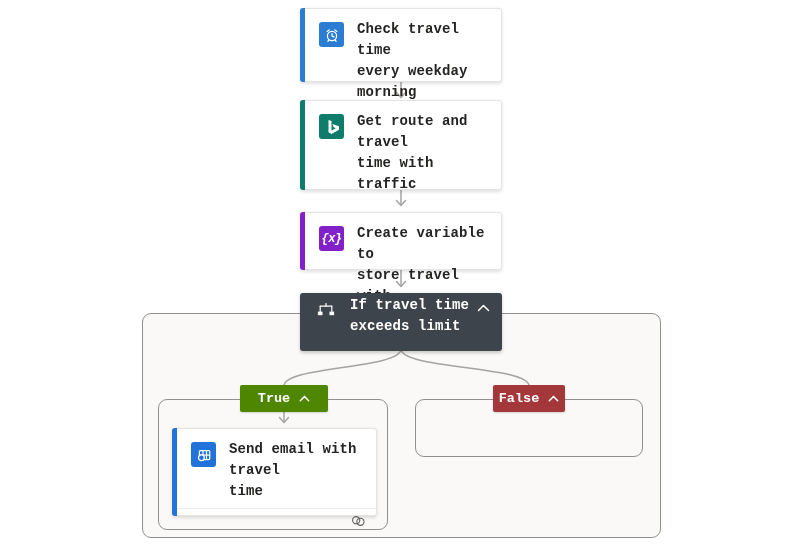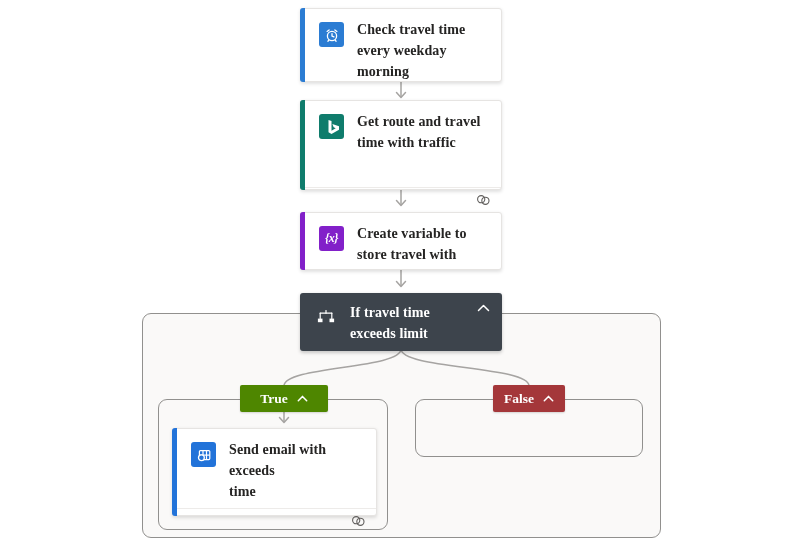--- a/index.html
+++ b/index.html
@@ -1,18 +1,18 @@
 <!DOCTYPE html>
 <html><head>
 <meta charset="utf-8">
 <style>
   html,body{margin:0;padding:0;background:#ffffff;}
   .stage{
     position:relative;width:724px;height:550px;overflow:hidden;
-    font-family:Liberation Serif, serif;
+    font-family:Liberation Mono, monospace;
     -webkit-font-smoothing:antialiased;
   }
   
   .container{position:absolute;border:1.5px solid #91908e;border-radius:9px;box-sizing:border-box;}
   .outer-scope{left:142px;top:313px;width:519px;height:225px;background:#faf9f8;}
   .true-scope{left:158px;top:399px;width:230px;height:131px;background:transparent;}
   .false-scope{left:415px;top:399px;width:228px;height:58px;background:transparent;}
 
   svg.connectors{position:absolute;left:0;top:0;z-index:2;pointer-events:none;}
 
@@ -32,21 +32,21 @@
   #card-recurrence{left:300px;top:8px;width:202px;height:74px;}
   #card-getroute{left:300px;top:100px;width:202px;height:90px;gap:28px;}
   #card-variable{left:300px;top:212px;width:202px;height:58px;}
   #card-sendemail{left:172px;top:428px;width:205px;height:88px;}
 
   
   #card-condition{
     position:absolute;z-index:3;left:300px;top:293px;width:202px;height:58px;
     background:#3d444c;border-radius:3px;box-sizing:border-box;
     box-shadow:0 1.2px 3.6px rgba(0,0,0,.2);
-    display:flex;align-items:flex-start;gap:14px;padding:9px 12px 0 16px;cursor:pointer;
+    display:flex;align-items:flex-start;gap:14px;padding:2px 12px 0 16px;cursor:pointer;
   }
   #card-condition .card-title{color:#ffffff;}
   #card-condition .cond-icon{margin-top:7px;flex:none;}
   .chevron-btn{position:absolute;right:10px;top:9px;background:none;border:none;padding:2px;cursor:pointer;line-height:0;}
 
   .vx{color:#fff;font-size:12px;font-weight:bold;font-style:italic;letter-spacing:-.5px;}
 
   
   .badge{
     position:absolute;z-index:3;height:27px;border-radius:2px;
@@ -169,21 +169,21 @@
     <div class="card-body">
       <span class="op-icon" style="background:#2273d9">
         <svg width="16" height="16" viewBox="0 0 16 16" fill="none" stroke="#fff" stroke-width="1.2">
           <rect x="3.4" y="3.6" width="10.4" height="9" rx="1"></rect>
           <path d="M7 3.6 V12.6"></path>
           <path d="M10.5 3.6 V12.6"></path>
           <path d="M3.4 8.1 H13.8"></path>
           <circle cx="5.4" cy="10.7" r="2.9" fill="#2273d9" stroke-width="1.3"></circle>
         </svg>
       </span>
-      <span class="card-title">Send email with exceeds
+      <span class="card-title">Send email with travel
 time</span>
     </div>
     <div class="card-footer">
       <svg width="15" height="12" viewBox="0 0 15 12" fill="none" stroke="#605e5c" stroke-width="1.1">
         <circle cx="5.2" cy="5.2" r="3.6"></circle>
         <circle cx="9.4" cy="6.8" r="3.6"></circle>
       </svg>
     </div>
   </div>
 

